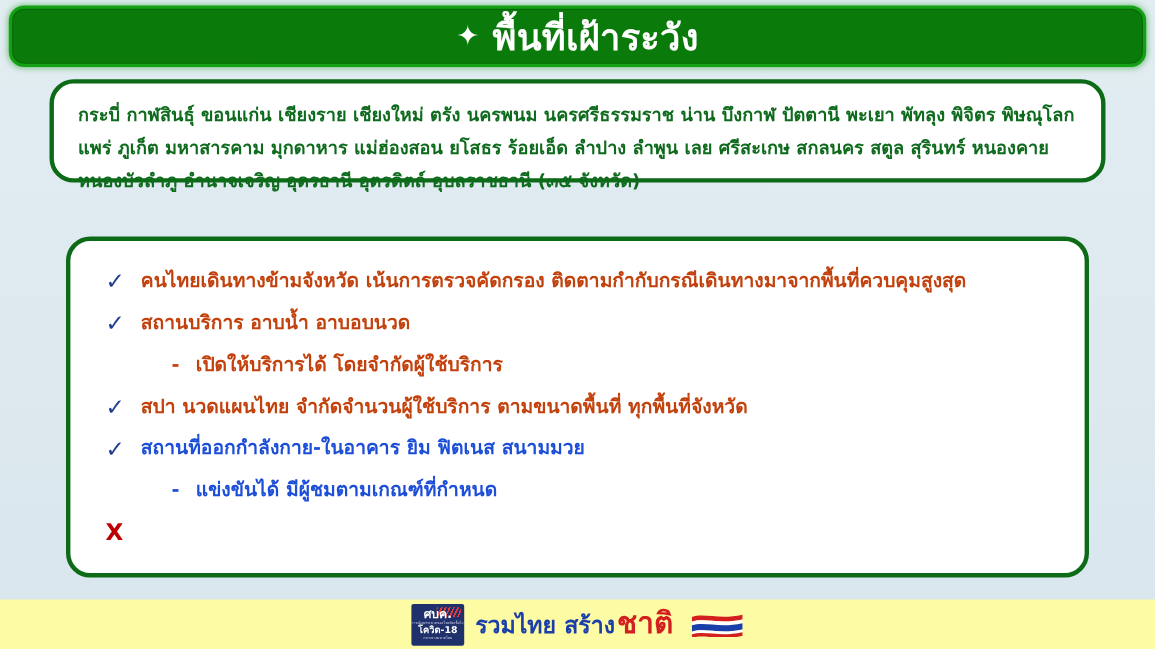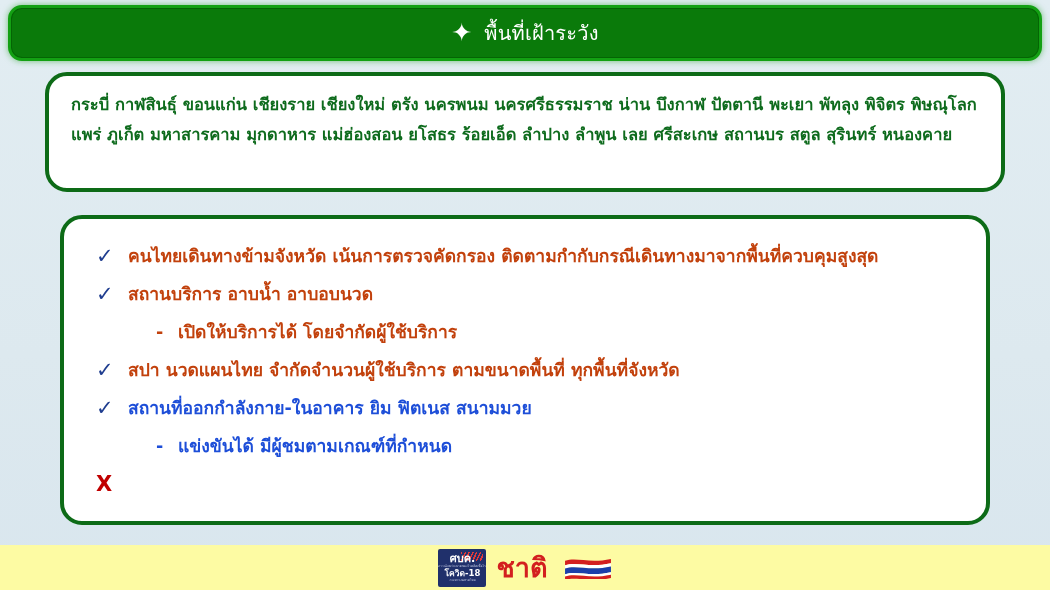--- a/index.html
+++ b/index.html
@@ -46,40 +46,40 @@
   #title-bar .diamond-icon {
     color: #ffffff;
     font-size: 25px;
     line-height: 1;
     display: inline-block;
     transform: translateY(-1px);
   }
 
   #title-text {
     color: #ffffff;
-    font-size: 20px;
-    font-weight: normal;
+    font-size: 33px;
+    font-weight: bold;
     line-height: 1;
     letter-spacing: 0.2px;
     white-space: nowrap;
   }
 
   
   .panel {
     position: absolute;
     background: #ffffff;
     border: 4px solid #0d6b17;
     border-radius: 22px;
   }
 
   #province-panel {
     left: 45px;
     top: 72px;
     width: 960px;
-    height: 120px;
+    height: 94px;
     padding: 14px 20px 10px 22px;
   }
 
   .province-line {
     color: #0e6b1d;
     font-size: 16.5px;
     font-weight: bold;
     line-height: 30px;
     white-space: nowrap;
   }
@@ -236,21 +236,22 @@
 
 <div id="slide">
 
   <div id="title-bar">
     <span class="diamond-icon">✦</span>
     <span id="title-text">พื้นที่เฝ้าระวัง</span>
   </div>
 
   <div id="province-panel" class="panel">
     <div class="province-line">กระบี่ กาฬสินธุ์ ขอนแก่น เชียงราย เชียงใหม่ ตรัง นครพนม นครศรีธรรมราช น่าน บึงกาฬ ปัตตานี พะเยา พัทลุง พิจิตร พิษณุโลก</div>
-    <div class="province-line">แพร่ ภูเก็ต มหาสารคาม มุกดาหาร แม่ฮ่องสอน ยโสธร ร้อยเอ็ด ลำปาง ลำพูน เลย ศรีสะเกษ สถานบร  สตูล สุรินทร์ หนองคาย</div>
+    <div class="province-line">แพร่ ภูเก็ต มหาสารคาม มุกดาหาร แม่ฮ่องสอน ยโสธร ร้อยเอ็ด ลำปาง ลำพูน เลย ศรีสะเกษ สกลนคร  สตูล สุรินทร์ หนองคาย</div>
+    <div class="province-line">หนองบัวลำภู อำนาจเจริญ อุดรธานี อุตรดิตถ์ อุบลราชธานี  (๓๕ จังหวัด)</div>
   </div>
 
   <div id="measures-panel" class="panel">
 
     <div class="bullet-row">
       <span class="marker check-icon">✓</span>
       <span class="bullet-text navy">คนไทยเดินทางข้ามจังหวัด เน้นการตรวจคัดกรอง ติดตามกำกับกรณีเดินทางมาจากพื้นที่ควบคุมสูงสุด</span>
     </div>
 
     <div class="bullet-row">
@@ -288,20 +289,21 @@
 
     <div id="footer-logo">
       <div class="logo-streak"></div>
       <div class="logo-main">ศบค.</div>
       <div class="logo-micro">ศูนย์บริหารสถานการณ์แพร่ระบาดของโรคติดเชื้อไวรัสโคโรนา 2019</div>
       <div class="logo-sub">โควิด-18</div>
       <div class="logo-micro">กระทรวงมหาดไทย</div>
     </div>
 
     <div id="footer-slogan">
+      <span class="slogan-blue">รวมไทย สร้าง</span>
       <span class="slogan-red">ชาติ</span>
     </div>
 
     <svg id="footer-flag" viewBox="0 0 100 46">
       <path d="M2 8 C 26 0, 54 14, 98 4 L 98 13 C 54 23, 26 9, 2 17 Z" fill="#d31f1f"></path>
       <path d="M2 17 C 26 9, 54 23, 98 13 L 98 20 C 54 30, 26 16, 2 24 Z" fill="#ffffff"></path>
       <path d="M2 24 C 26 16, 54 30, 98 20 L 98 32 C 54 42, 26 28, 2 36 Z" fill="#1b3faa"></path>
       <path d="M2 36 C 26 28, 54 42, 98 32 L 98 37 C 54 47, 26 33, 2 41 Z" fill="#ffffff"></path>
       <path d="M2 41 C 26 33, 54 47, 98 37 L 98 44 C 54 54, 26 40, 2 48 Z" fill="#d31f1f"></path>
     </svg>

